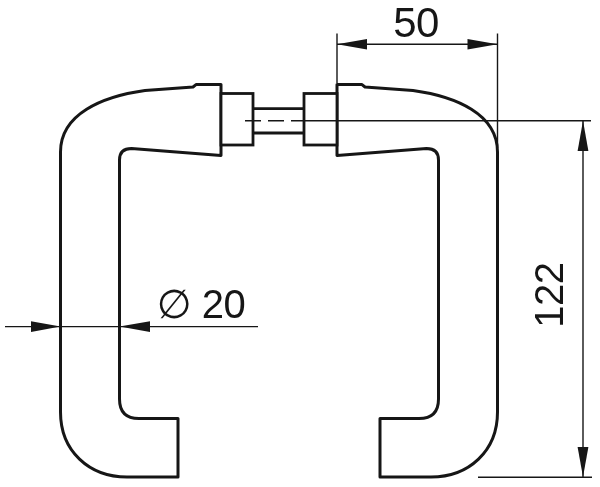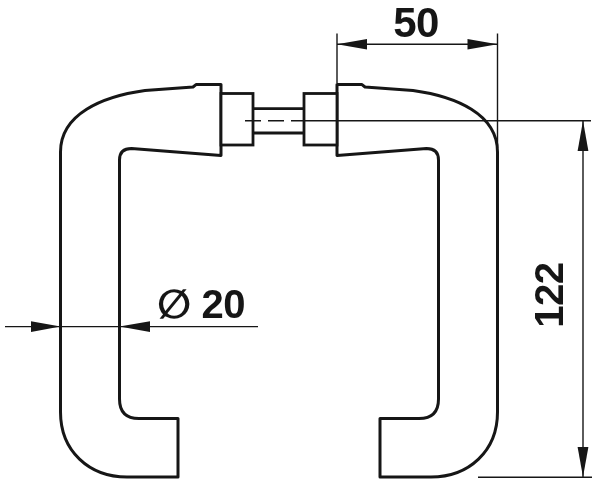--- a/index.html
+++ b/index.html
@@ -6,21 +6,20 @@
     margin: 0;
     padding: 0;
     background: #ffffff;
   }
   .stage {
     position: relative;
     width: 600px;
     height: 487px;
     background: #ffffff;
     overflow: hidden;
-    font-weight: bold;
   }
   svg { display: block; }
   .outline {
     fill: #ffffff;
     stroke: #161616;
     stroke-width: 3;
     stroke-linejoin: round;
   }
   .thick {
     fill: none;

